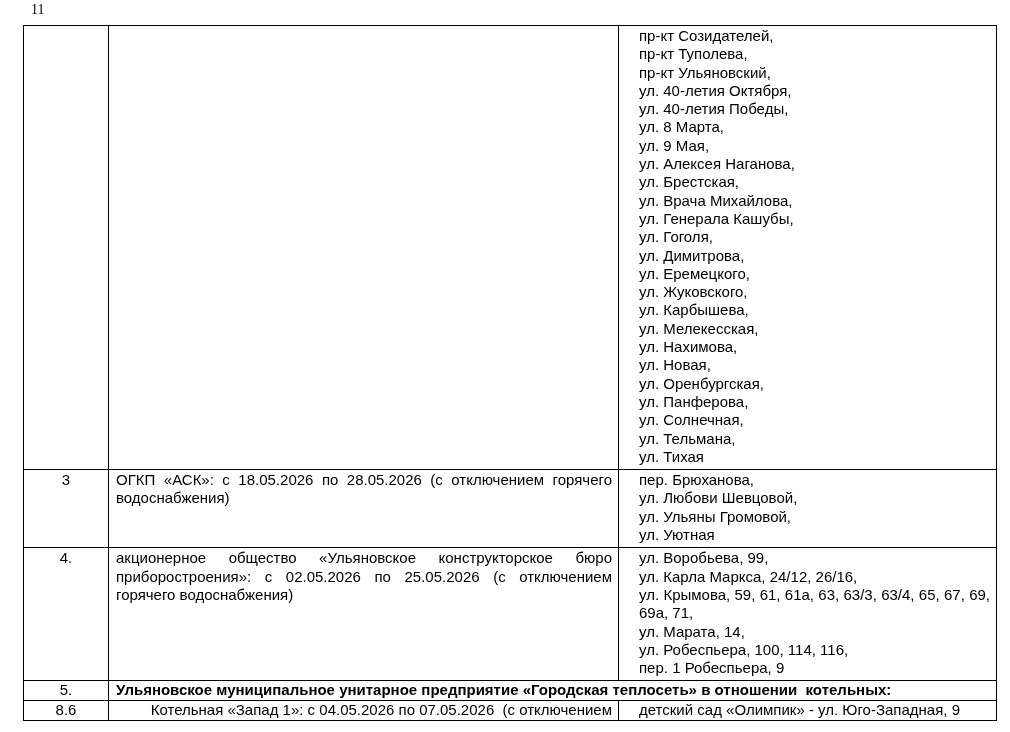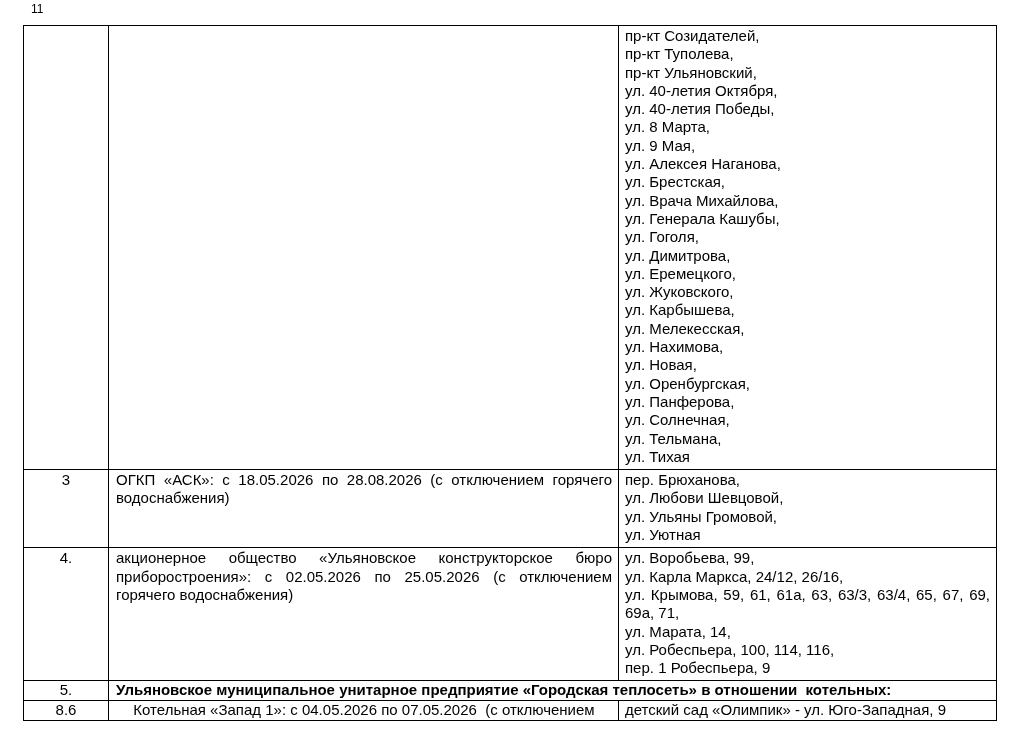--- a/index.html
+++ b/index.html
@@ -13,22 +13,22 @@
     position: relative;
     font-family: "Liberation Sans", sans-serif;
     font-size: 15px;
     color: #000000;
     overflow: hidden;
   }
   .page-number {
     position: absolute;
     left: 31px;
     top: 2px;
-    font-family: Liberation Sans, sans-serif;
-    font-size: 12px;
+    font-family: Liberation Serif, serif;
+    font-size: 14px;
     color: #000000;
   }
   table.doc-table {
     position: absolute;
     left: 23px;
     top: 25px;
     width: 973px;
     border-collapse: collapse;
     table-layout: fixed;
   }
@@ -47,31 +47,31 @@
   td.num {
     text-align: center;
     padding: 1px 2px 3px 2px;
   }
   td.org {
     text-align: justify;
   }
   td.streets {
     white-space: pre-line;
     text-align: justify;
-    padding-left: 6px;
+    padding-left: 20px;
   }
   td.merged {
     font-weight: bold;
     white-space: pre-wrap;
     padding-top: 0px;
     padding-bottom: 1px;
   }
   td.prewrap {
     white-space: pre-wrap;
-    text-align: center;
+    text-align: right;
   }
   tr.thin td {
     padding-top: 0px;
     padding-bottom: 1px;
     line-height: 18px;
   }
 </style>
 </head>
 <body>
 
@@ -109,21 +109,21 @@
 ул. Новая,
 ул. Оренбургская,
 ул. Панферова,
 ул. Солнечная,
 ул. Тельмана,
 ул. Тихая</td>
   </tr>
 
   <tr>
     <td class="num">3</td>
-    <td class="org">ОГКП «АСК»: с 18.05.2026 по 28.08.2026 (с отключением горячего водоснабжения)</td>
+    <td class="org">ОГКП «АСК»: с 18.05.2026 по 28.05.2026 (с отключением горячего водоснабжения)</td>
     <td class="streets">пер. Брюханова,
 ул. Любови Шевцовой,
 ул. Ульяны Громовой,
 ул. Уютная</td>
   </tr>
 
   <tr>
     <td class="num">4.</td>
     <td class="org">акционерное общество  «Ульяновское конструкторское бюро приборостроения»: с 02.05.2026 по 25.05.2026 (с отключением горячего водоснабжения)</td>
     <td class="streets">ул. Воробьева, 99,

